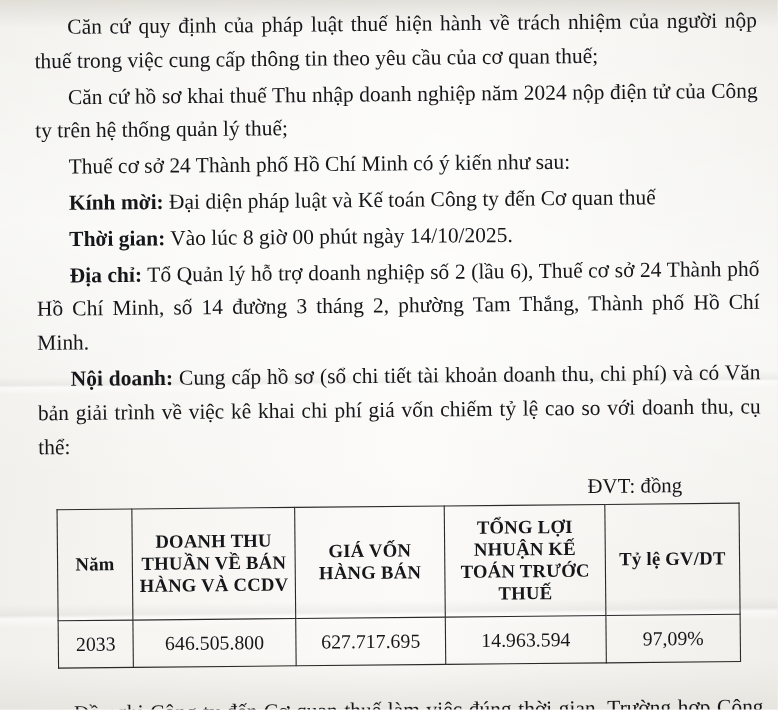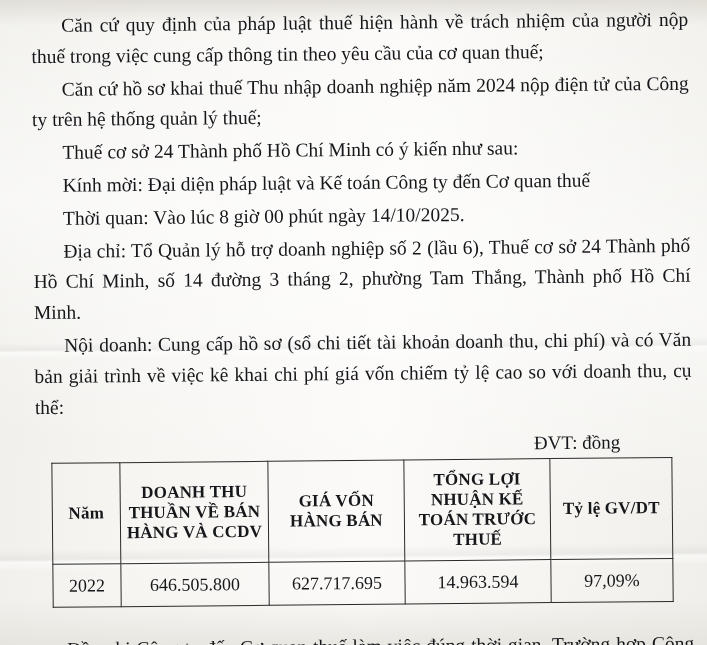--- a/index.html
+++ b/index.html
@@ -58,21 +58,21 @@
   }
 
   p.para {
     margin: 0 0 2px 0;
     font-size: 19.5px;
     line-height: 1.58;
     text-align: justify;
     text-justify: inter-word;
   }
   p.indent { text-indent: 30px; }
-  .bold { font-weight: normal; }
+  .bold { font-weight: bold; }
 
   .unit-line {
     margin: 14px 0 4px 0;
     font-size: 19px;
     text-align: right;
     padding-right: 72px;
   }
 
   table.data {
     border-collapse: collapse;
@@ -121,21 +121,21 @@
   <div class="content">
 
     <p class="para indent">Căn cứ quy định của pháp luật thuế hiện hành về trách nhiệm của người nộp thuế trong việc cung cấp thông tin theo yêu cầu của cơ quan thuế;</p>
 
     <p class="para indent">Căn cứ hồ sơ khai thuế Thu nhập doanh nghiệp năm 2024 nộp điện tử của Công ty trên hệ thống quản lý thuế;</p>
 
     <p class="para indent">Thuế cơ sở 24 Thành phố Hồ Chí Minh có ý kiến như sau:</p>
 
     <p class="para indent"><span class="bold">Kính mời:</span><span> Đại diện pháp luật và Kế toán Công ty đến Cơ quan thuế</span></p>
 
-    <p class="para indent"><span class="bold">Thời quan:</span><span> Vào lúc 8 giờ 00 phút ngày 14/10/2025.</span></p>
+    <p class="para indent"><span class="bold">Thời gian:</span><span> Vào lúc 8 giờ 00 phút ngày 14/10/2025.</span></p>
 
     <p class="para indent"><span class="bold">Địa chỉ:</span><span> Tổ Quản lý hỗ trợ doanh nghiệp số 2 (lầu 6), Thuế cơ sở 24 Thành phố Hồ Chí Minh, số 14 đường 3 tháng 2, phường Tam Thắng, Thành phố Hồ Chí Minh.</span></p>
 
     <p class="para indent"><span class="bold">Nội doanh:</span><span> Cung cấp hồ sơ (sổ chi tiết tài khoản doanh thu, chi phí) và có Văn bản giải trình về việc kê khai chi phí giá vốn chiếm tỷ lệ cao so với doanh thu, cụ thể:</span></p>
 
     <div class="unit-line">ĐVT: đồng</div>
 
     <table class="data">
       <colgroup>
         <col class="col-year">
@@ -148,21 +148,21 @@
         <tr>
           <th>Năm</th>
           <th>DOANH THU THUẦN VỀ BÁN HÀNG VÀ CCDV</th>
           <th>GIÁ VỐN HÀNG BÁN</th>
           <th>TỔNG LỢI NHUẬN KẾ TOÁN TRƯỚC THUẾ</th>
           <th>Tỷ lệ GV/DT</th>
         </tr>
       </thead>
       <tbody>
         <tr>
-          <td>2022</td>
+          <td>2033</td>
           <td>646.505.800</td>
           <td>627.717.695</td>
           <td>14.963.594</td>
           <td>97,09%</td>
         </tr>
       </tbody>
     </table>
 
     <div class="after-table">
       <p class="para indent">Đề nghị Công ty đến Cơ quan thuế làm việc đúng thời gian. Trường hợp Công ty không chấp hành, Cơ quan thuế sẽ căn cứ các quy định của Luật quản lý thuế và các văn bản hướng dẫn thi hành Luật để xử lý theo quy định.</p>

